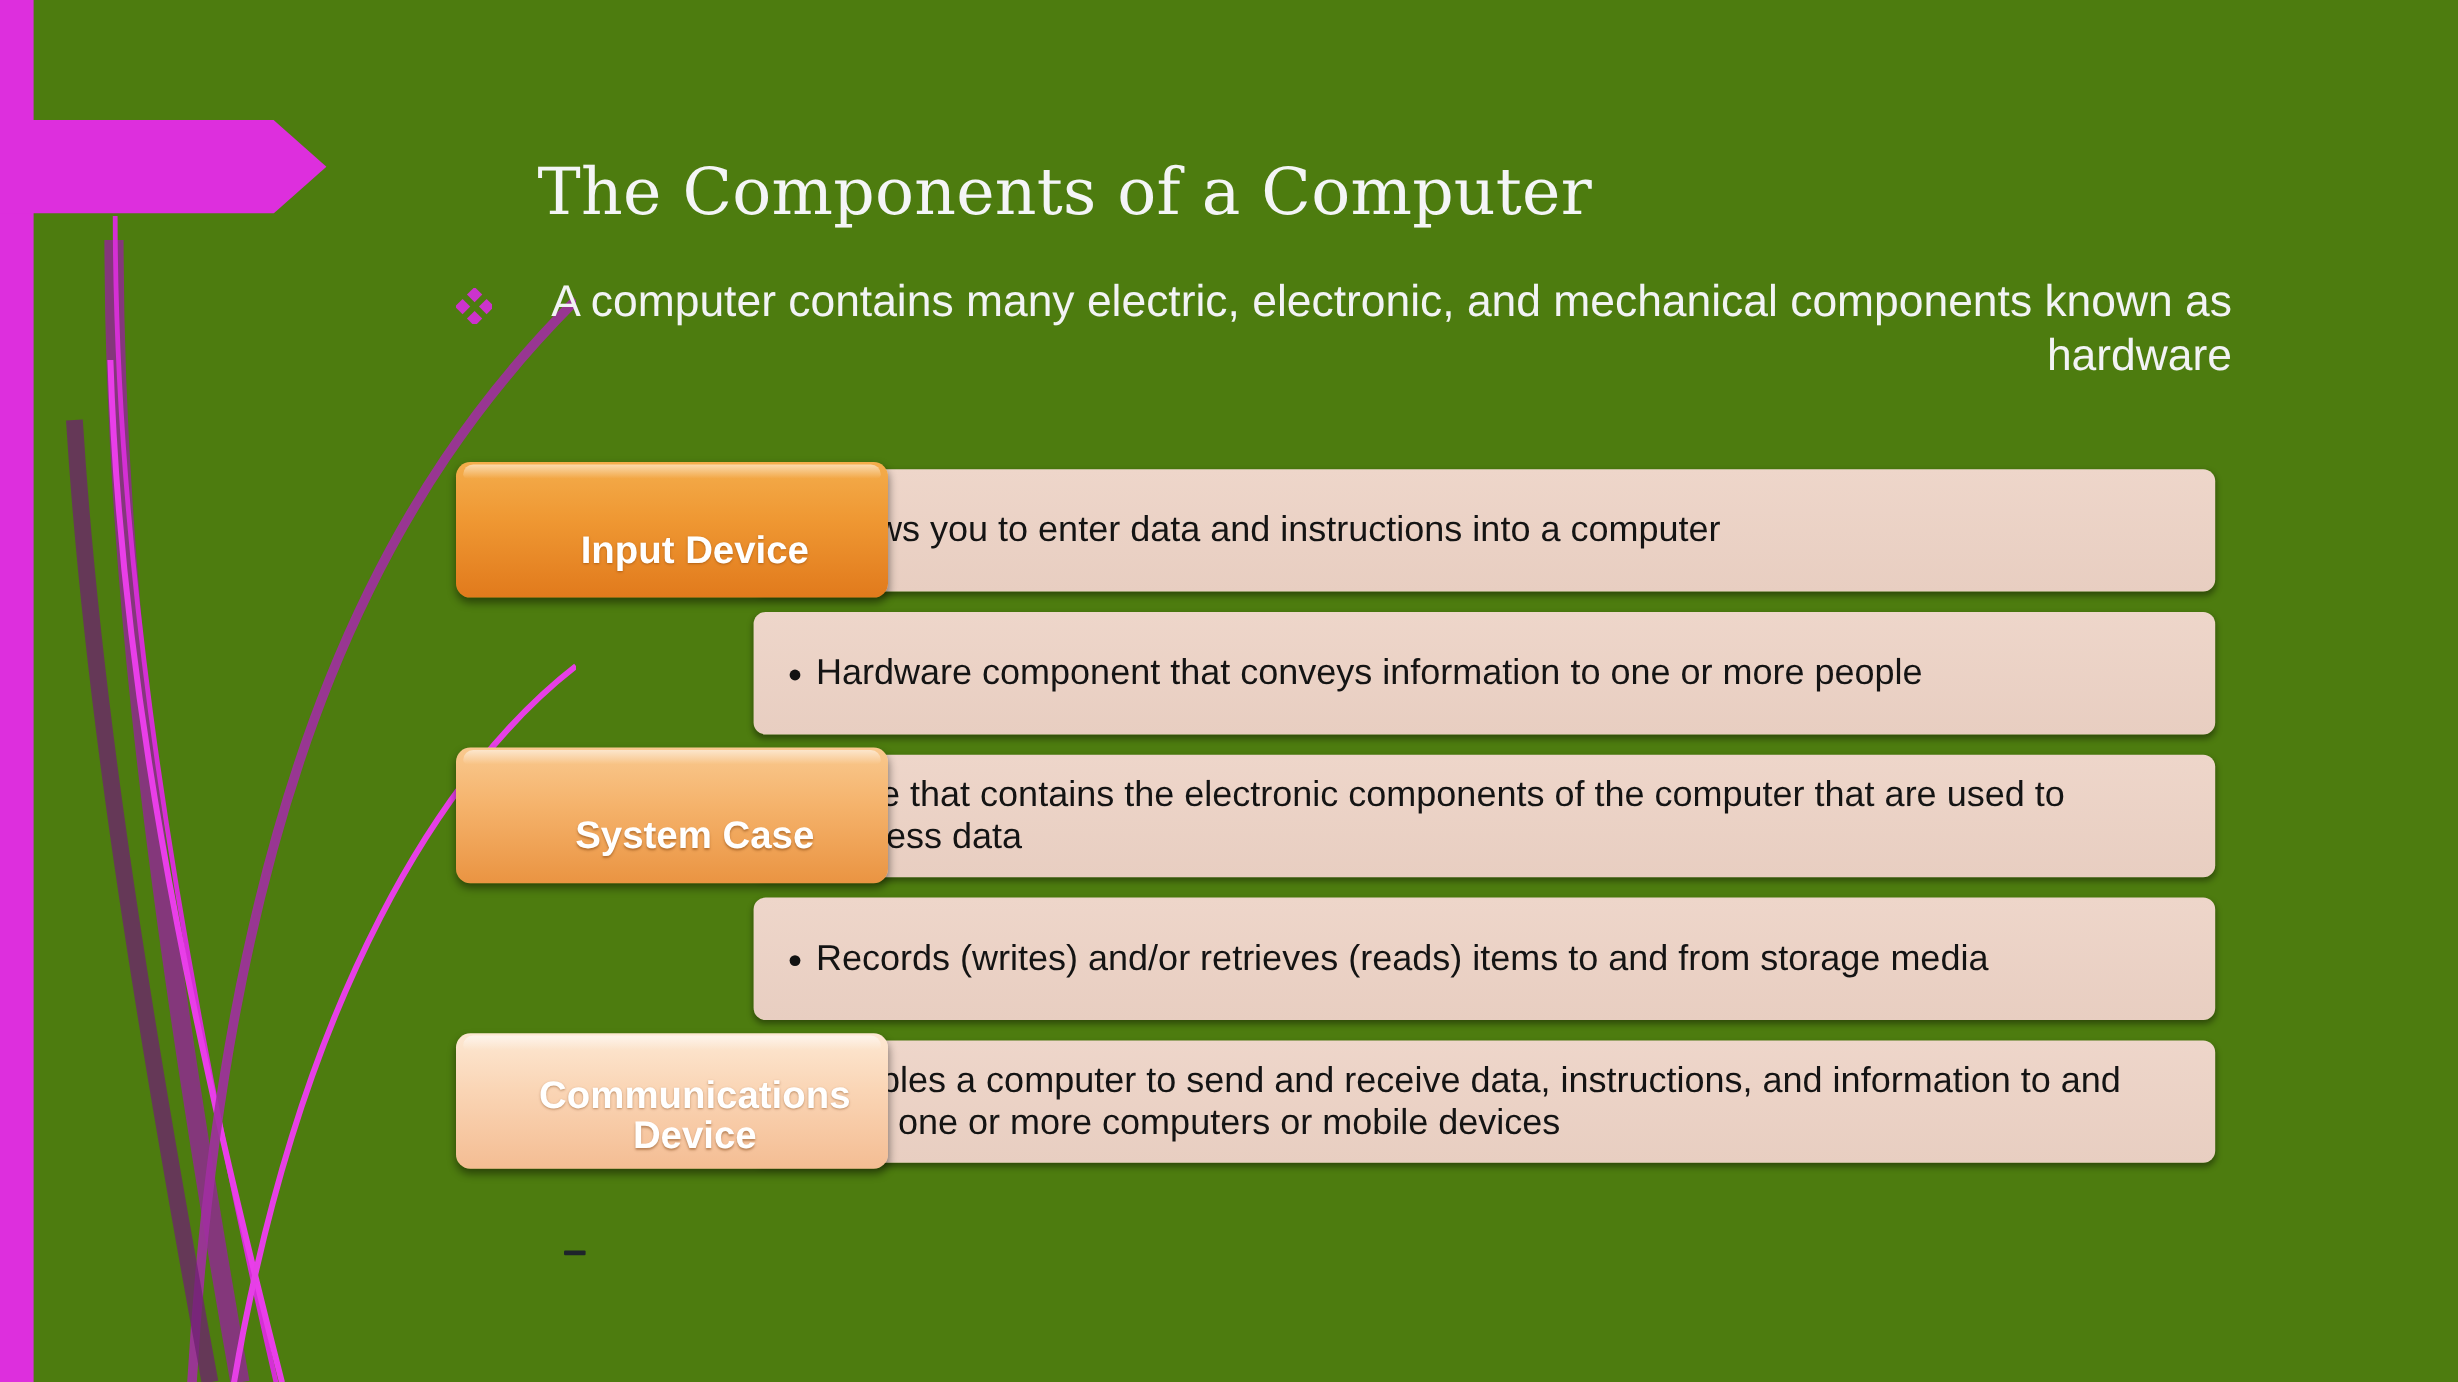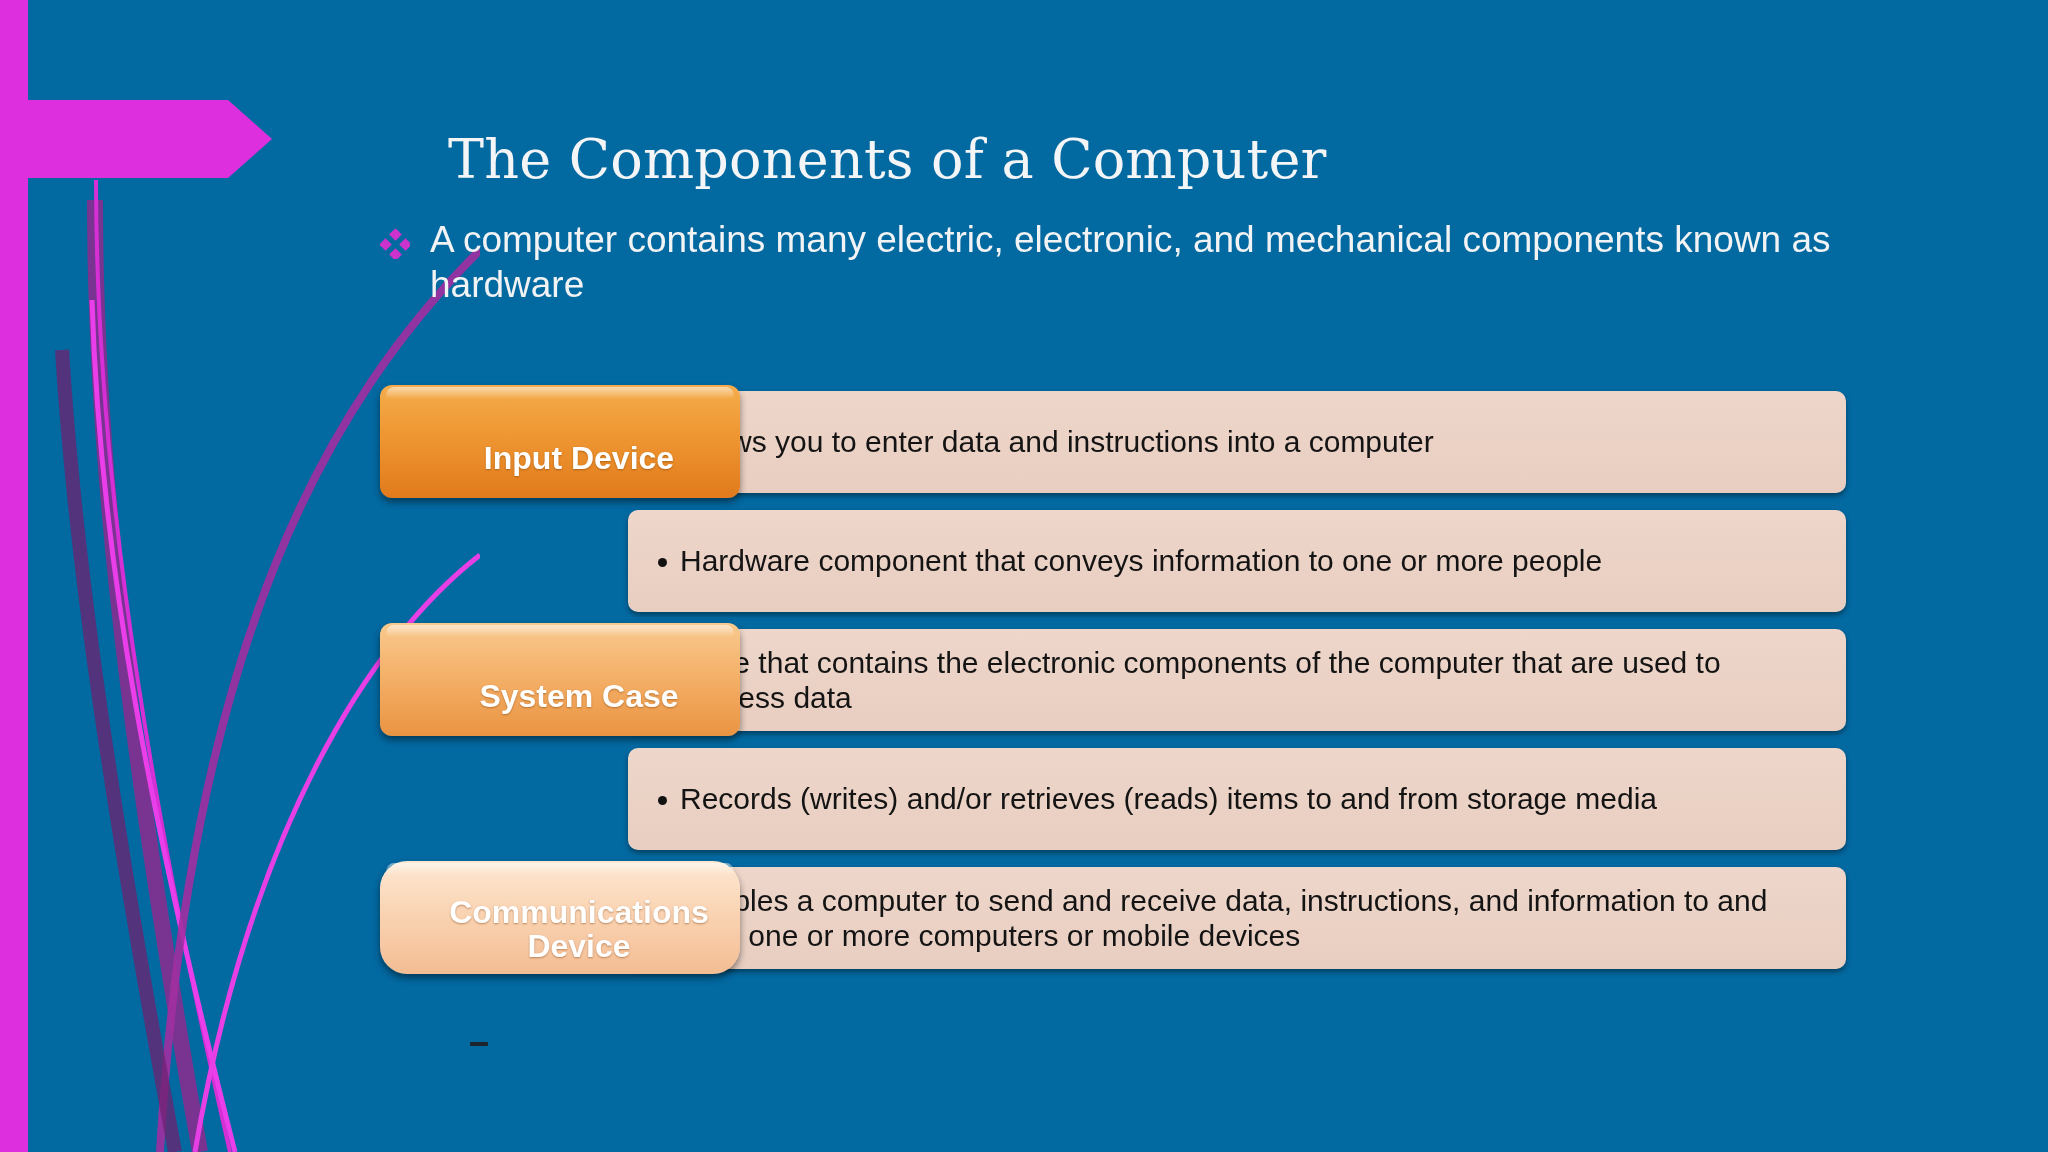--- a/index.html
+++ b/index.html
@@ -5,21 +5,21 @@
   * { margin:0; padding:0; box-sizing:border-box; }
   html, body {
     width:2048px; height:1152px;
     background:#2b323a;
     overflow:hidden;
     font-family:"Liberation Sans", sans-serif;
   }
   #slide {
     position:relative;
     width:2048px; height:1152px;
-    background:#0369a1;
+    background:#4d7c0f;
     overflow:hidden;
   }
 
   
   #decor {
     position:absolute; left:0; top:0;
     width:480px; height:1152px;
     pointer-events:none;
   }
   #left-bar {
@@ -40,25 +40,26 @@
     font-size:54px;
     font-weight:400;
     color:#f4f5f6;
     letter-spacing:0.2px;
     white-space:nowrap;
   }
 
   
   #intro {
     position:absolute;
-    left:380px; top:217px;
+    left:380px; top:228px;
     width:1480px;
     display:flex;
     align-items:flex-start;
     gap:20px;
+    text-align:right;
   }
   #intro-marker {
     flex:0 0 auto;
     width:30px; height:30px;
     margin-top:12px;
   }
   #intro-text {
     font-size:37px;
     line-height:1.22;
     color:#f2f3f4;
@@ -223,21 +224,21 @@
       </div>
     </div>
 
     <div class="row two-line">
       <div class="desc-panel">
         <div class="desc-inner">
           <span class="desc-dot"></span>
           <span class="desc-text">Enables a computer to send and receive data, instructions, and information to and from one or more computers or mobile devices</span>
         </div>
       </div>
-      <div class="label-box" style="background:linear-gradient(180deg,#fde8d3 0%,#fad5b5 42%,#f4bd93 100%);border-radius:27px;">
+      <div class="label-box" style="background:linear-gradient(180deg,#fde8d3 0%,#fad5b5 42%,#f4bd93 100%);">
         <span class="label-text">Communications Device</span>
       </div>
     </div>
 
   </div>
 
   <div id="bottom-dash"></div>
 
 </div>
 

